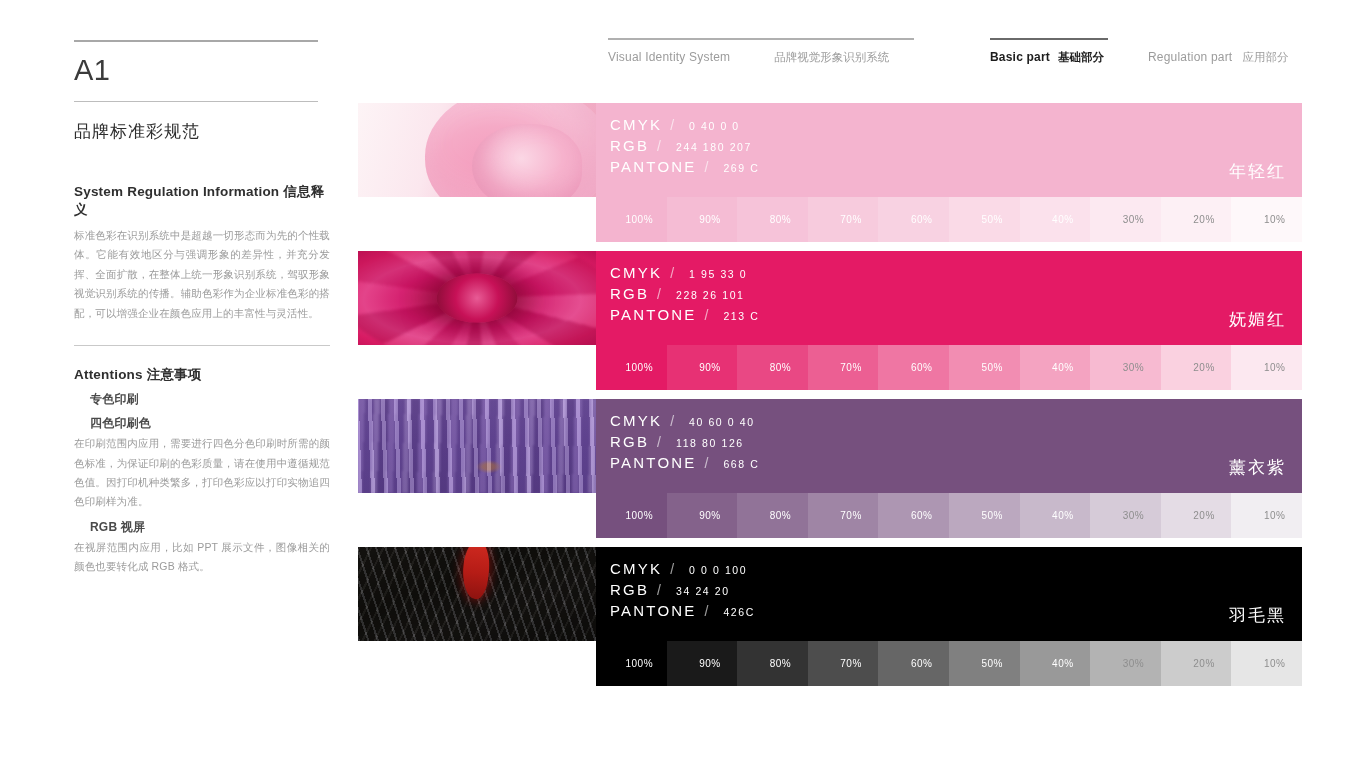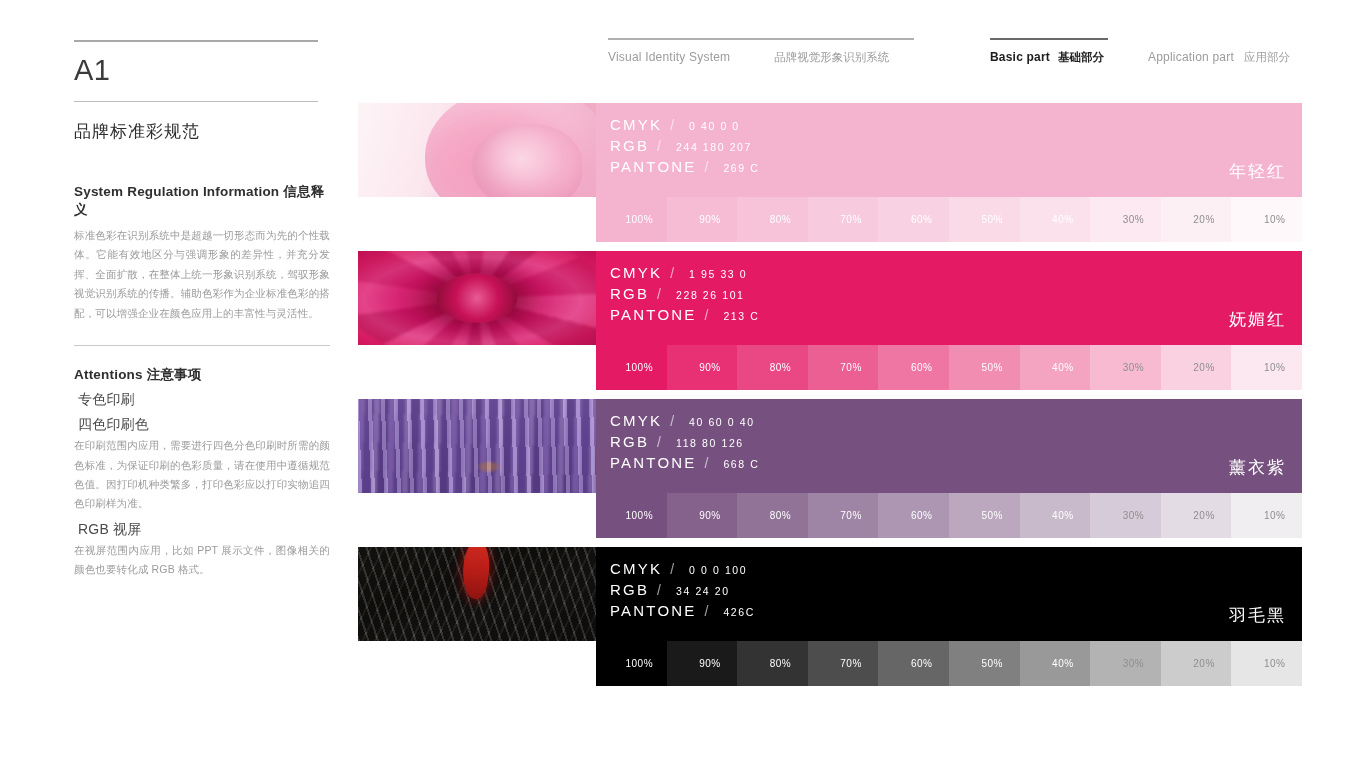--- a/index.html
+++ b/index.html
@@ -31,22 +31,22 @@
   .block h3 {
     font-size: 13.5px; font-weight: 600; color: #2f2f2f; margin: 0 0 7px 0;
     letter-spacing: .2px;
   }
   .block h3 .cn { font-weight: 600; }
   .block p {
     font-size: 10.5px; line-height: 1.85; color: #9b9b9b; margin: 0 0 2px 0;
     text-align: justify; letter-spacing: .15px;
   }
   .sub-h {
-    font-size: 14px; font-weight: 400; color: #4a4a4a;
-    margin: 7px 0 2px 4px; letter-spacing: .2px;
+    font-size: 12px; font-weight: 700; color: #4a4a4a;
+    margin: 7px 0 2px 16px; letter-spacing: .2px;
   }
   .divider-long { width: 256px; height: 1px; background: #c9c9c9; margin: 22px 0 0 0; }
 
   
   .nav { position: absolute; top: 38px; font-size: 11.5px; }
   .nav-group { position: absolute; }
   .nav-line { height: 2px; background: #b0b0b0; margin-bottom: 10px; }
   .nav-line.dark { background: #6a6a6a; }
   .nav-row { display: flex; align-items: baseline; white-space: nowrap; }
   .nav-en { color: #9c9c9c; font-size: 12px; letter-spacing: .2px; }
@@ -205,21 +205,21 @@
   <div class="nav nav-group" id="nav-basic">
     <div class="nav-line dark"></div>
     <div class="nav-row">
       <span class="nav-en active">Basic part</span>
       <span class="nav-cn active">基础部分</span>
     </div>
   </div>
 
   <div class="nav nav-group" id="nav-app" style="top:50px;">
     <div class="nav-row">
-      <span class="nav-en">Application part</span>
+      <span class="nav-en">Regulation part</span>
       <span class="nav-cn" style="margin-left:10px;">应用部分</span>
     </div>
   </div>
 
   <div class="rows" id="rows">
       <div class="crow">
         <div class="crow-main">
           <div class="thumb">
             <div class="art art-rose-pale"></div>
           </div>

